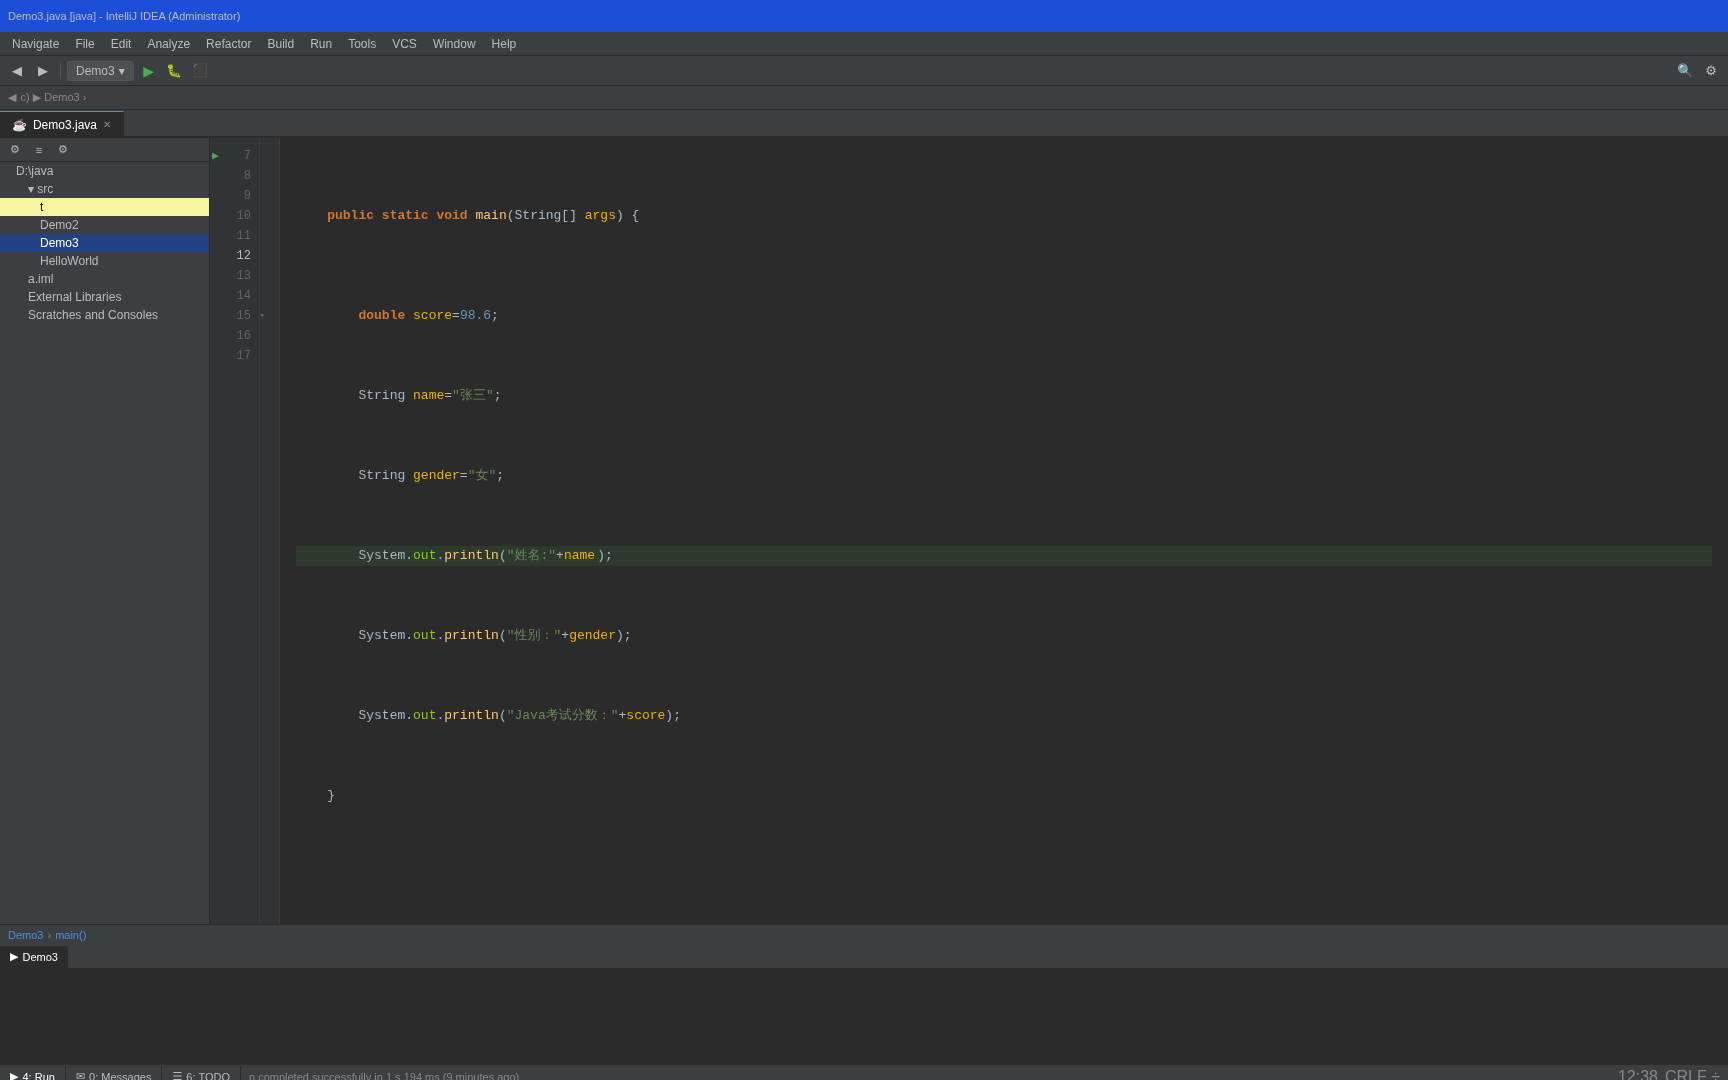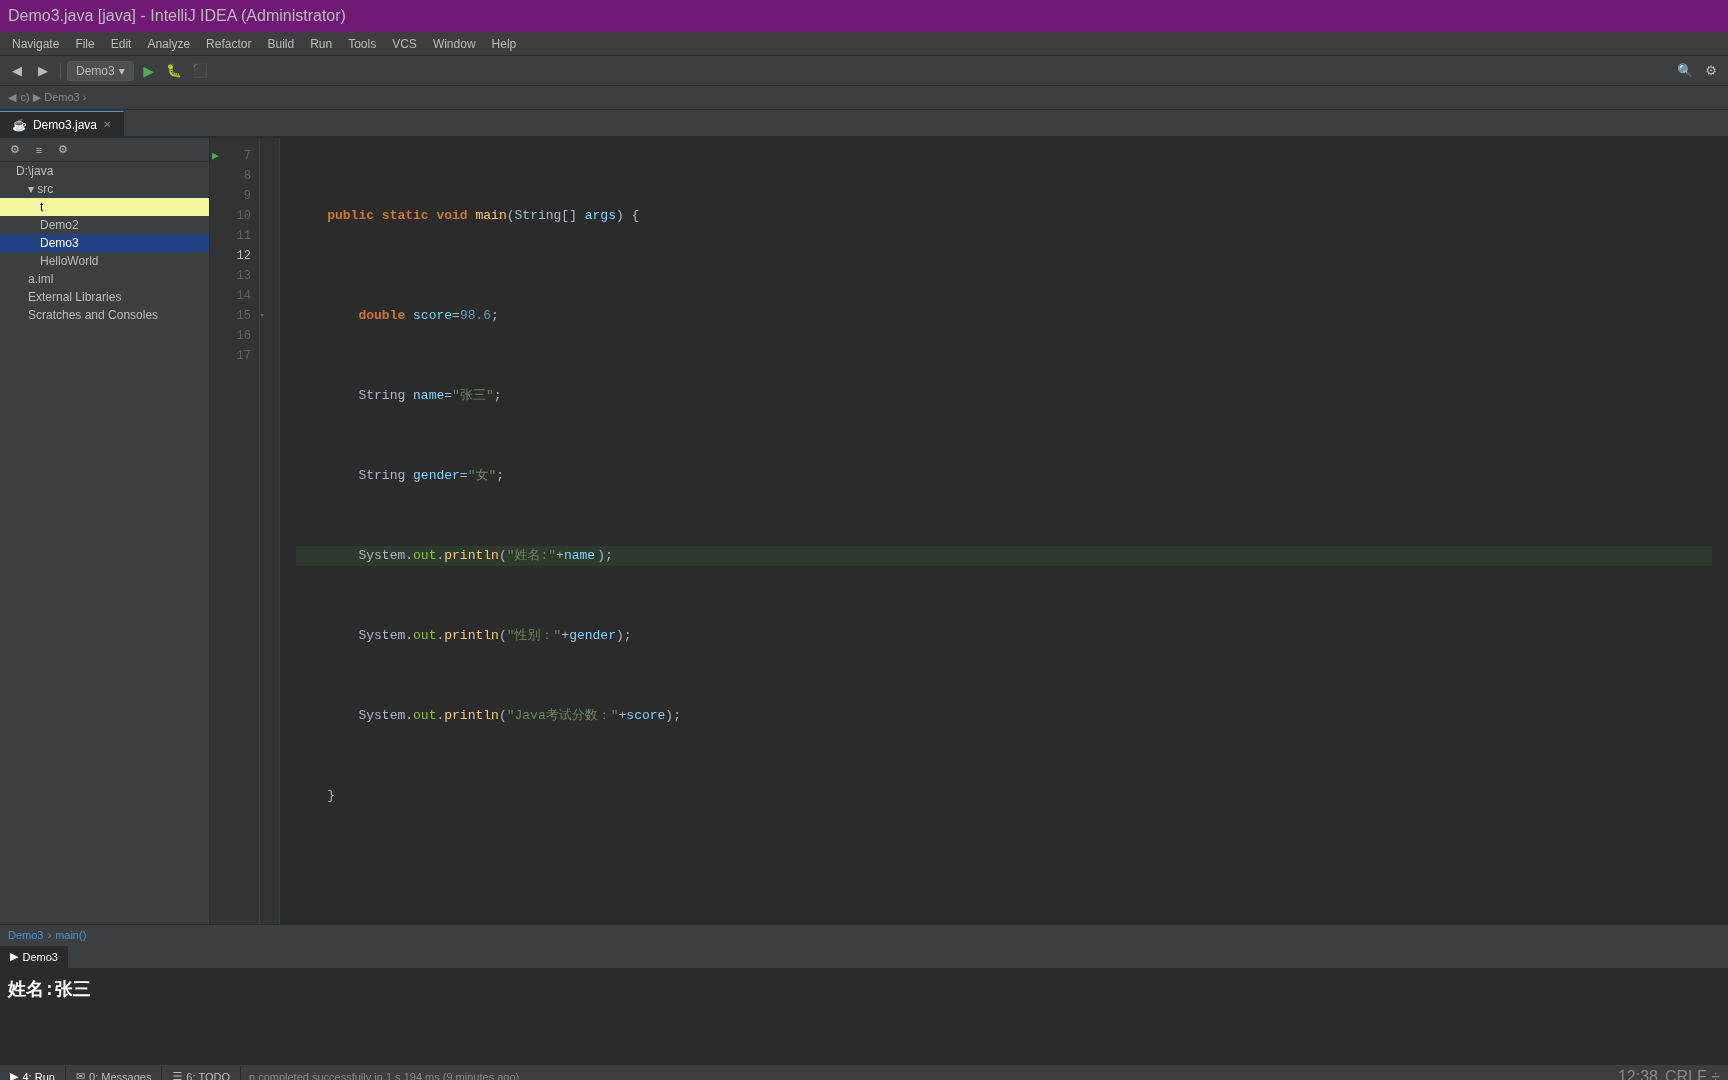--- a/index.html
+++ b/index.html
@@ -1,25 +1,25 @@
 <!DOCTYPE html>
 <html><head>
   <meta charset="utf-8">
   <style>
     * { margin: 0; padding: 0; box-sizing: border-box; }
     body { width: 1728px; height: 1080px; overflow: hidden; font-family: 'Segoe UI', Arial, sans-serif; background: #2b2b2b; }
 
     
     #title-bar {
       height: 22px;
-      background: #701a75;
+      background: #1d4ed8;
       display: flex;
       align-items: center;
       padding: 16px 8px;
-      font-size: 16px;
+      font-size: 11px;
       color: #bbbbbb;
     }
 
     
     #menu-bar {
       height: 24px;
       background: #3c3f41;
       display: flex;
       align-items: center;
       padding: 0 4px;
@@ -190,21 +190,21 @@
       font-family: Liberation Mono, monospace;
     }
     .code-line.active-line-bg { background: #323232; }
 
     
     .kw { color: #cc7832; font-weight: bold; }
     .num { color: #6897bb; }
     .comment { color: #808080; }
     .method { color: #ffc66d; }
     .type { color: #a9b7c6; }
-    .var { color: #7dd3fc; }
+    .var { color: #eab308; }
     .sys { color: #84cc16; }
     .cn-str { color: #6a8759; }
 
     
     #breadcrumb-bar {
       height: 20px;
       background: #3c3f41;
       display: flex;
       align-items: center;
       padding: 0 8px;
@@ -495,21 +495,20 @@
 </div>
 
 <div id="bottom-panel">
   <div id="run-tabs">
     <div class="run-tab active">
       <span>▶</span>
       <span>Demo3</span>
     </div>
   </div>
   <div id="run-output">
-    <div class="output-result">姓名:张三</div>
   </div>
 </div>
 
 <div id="bottom-status-bar">
   <div class="status-tab active">
     <span>▶</span>
     <span>4: Run</span>
   </div>
   <div class="status-tab">
     <span>✉</span>

